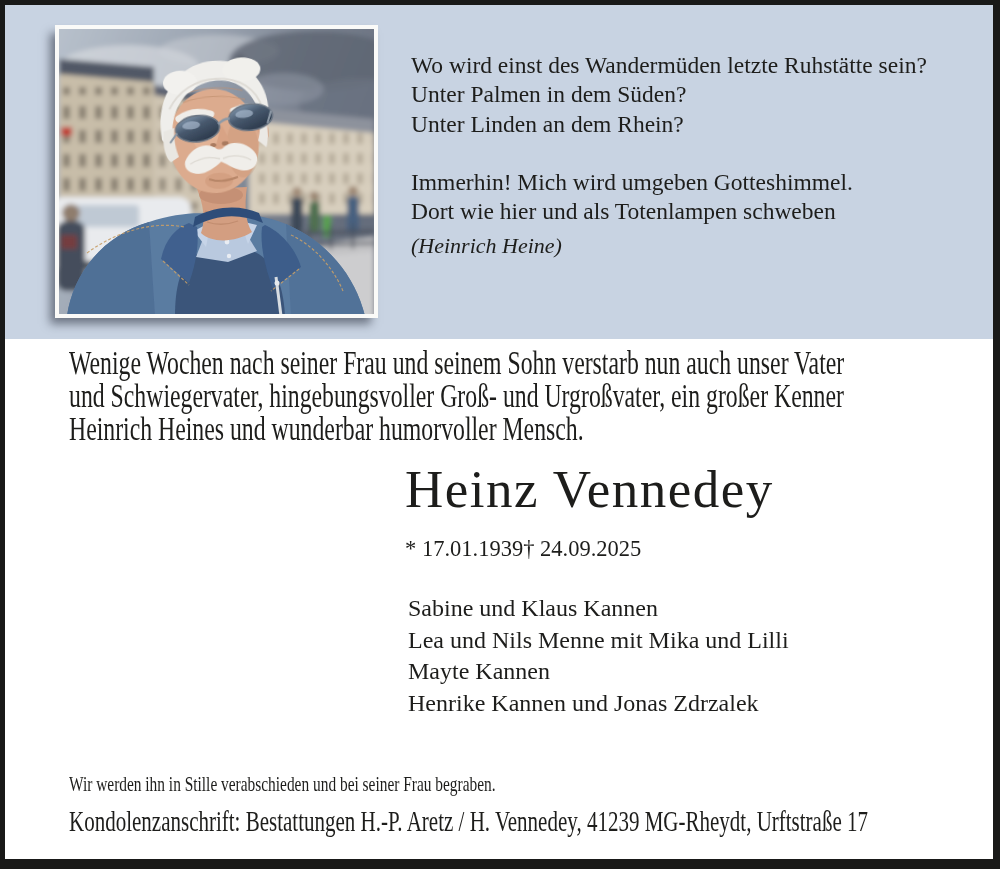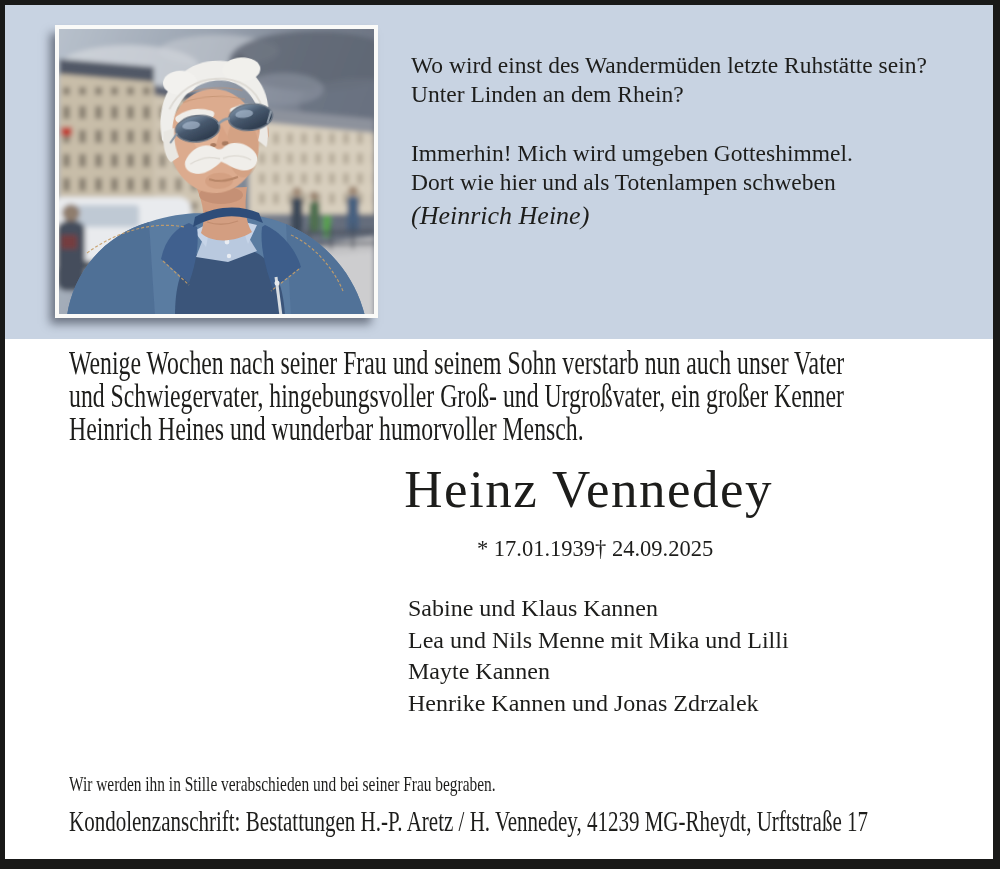--- a/index.html
+++ b/index.html
@@ -20,32 +20,32 @@
   }
   .photo-frame{
     position:absolute;left:50px;top:20px;
     width:315px;height:285px;
     padding:4px;background:#fafaf8;
     box-shadow:-6px 7px 9px -1px rgba(35,40,55,0.55);
   }
   .photo-frame svg{display:block;width:315px;height:285px;}
   .poem{position:absolute;left:406px;top:46px;font-size:23.5px;line-height:29.25px;}
   .poem-line{min-height:29.25px;white-space:nowrap;}
-  .poem-attribution{margin-top:4px;font-style:italic;font-size:26px;}
+  .poem-attribution{margin-top:4px;font-style:italic;font-size:22px;}
   .intro{position:absolute;left:64px;top:342px;font-size:33px;line-height:33px;}
   .cond-line{height:33px;white-space:nowrap;}
   .cond-line>span{display:inline-block;transform:scaleX(0.72);transform-origin:0 62%;white-space:nowrap;}
   .name{
-    position:absolute;left:388px;top:458px;width:380px;
+    position:absolute;left:400px;top:458px;width:380px;
     font-size:53px;line-height:1;letter-spacing:1.5px;
-    text-align:right;white-space:nowrap;
+    text-align:left;white-space:nowrap;
   }
   .dates{
     position:absolute;left:400px;top:533px;width:380px;
-    display:flex;justify-content:center;
+    display:flex;
     font-size:22.5px;line-height:1;
   }
   .family{position:absolute;left:403px;top:588px;font-size:24px;line-height:31.5px;}
   .family-line{white-space:nowrap;min-height:31.5px;}
   .closing{position:absolute;left:64px;top:768px;font-size:22px;line-height:1;}
   .condolence{position:absolute;left:64px;top:801px;font-size:30px;line-height:1;}
   .closing>span,.condolence>span{display:inline-block;transform:scaleX(0.70);transform-origin:0 62%;white-space:nowrap;}
 </style>
 </head>
 <body>
@@ -209,20 +209,21 @@
             <path d="M163,130 C173,126 184,128 191,133" stroke="#d8d4cd" stroke-width="1.4" fill="none" opacity="0.8"></path>
 
             <path d="M148,150 Q161,155 177,149" stroke="#b07f62" stroke-width="2" fill="none" opacity="0.8"></path>
           </g>
         </g>
       </svg>
     </div>
 
     <div class="poem">
       <div class="poem-line">Wo wird einst des Wandermüden letzte Ruhstätte sein?</div>
+      <div class="poem-line">Unter Palmen in dem Süden?</div>
       <div class="poem-line">Unter Linden an dem Rhein?</div>
       <div class="poem-line"></div>
       <div class="poem-line">Immerhin! Mich wird umgeben Gotteshimmel.</div>
       <div class="poem-line">Dort wie hier und als Totenlampen schweben</div>
       <div class="poem-attribution">(Heinrich Heine)</div>
     </div>
   </div>
 
   <div class="intro">
     <div class="cond-line"><span>Wenige Wochen nach seiner Frau und seinem Sohn verstarb nun auch unser Vater</span></div>

